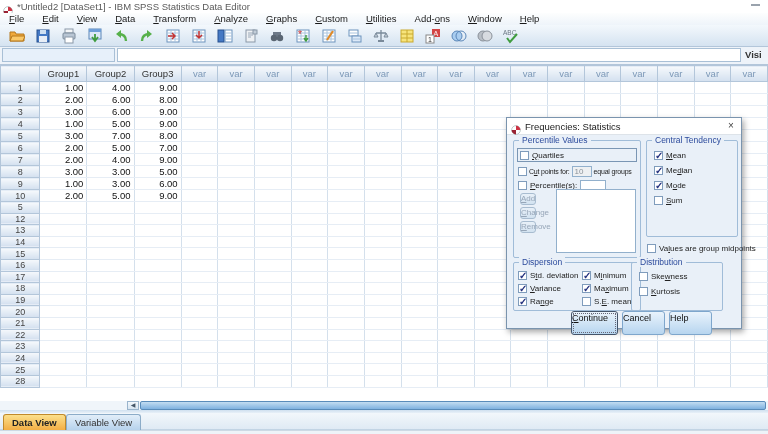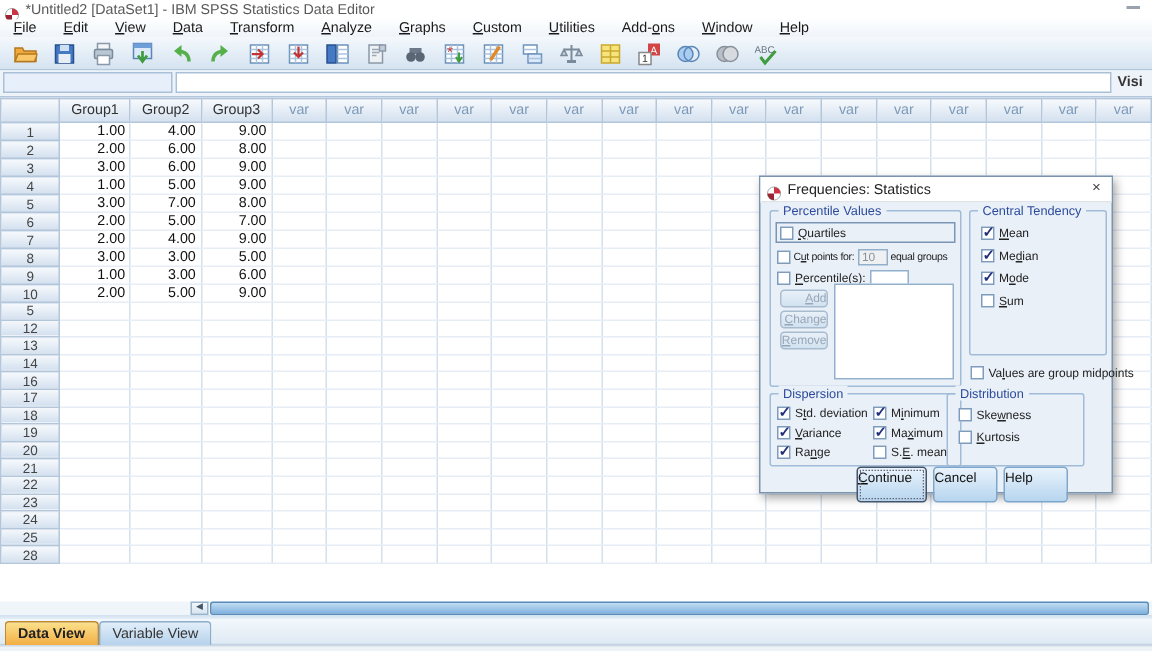--- a/index.html
+++ b/index.html
@@ -82,21 +82,21 @@
   .cblabel u { text-decoration:underline; }
 
   .q-row { position:absolute; left:3px; top:7px; width:120px; height:14px; border:1px solid #7a96b4; display:flex; align-items:center; gap:3px; padding-left:2px; background:transparent; }
   .cut-row { position:absolute; left:4px; top:25px; display:flex; align-items:center; gap:2px; }
   .cut-row .cblabel, .cut-row .suffix { font-size:7px; letter-spacing:-0.2px; }
   .pct-row { position:absolute; left:4px; top:39px; display:flex; align-items:center; gap:3px; }
   .inp { height:11px; border:1px solid #92b0cc; background:#fff; font-size:8px; color:#222; text-align:left; padding:0 2px; font-family:"Liberation Sans",sans-serif; }
   .inp.disabled { background:#eef0f2; color:#8a929a; }
   .suffix { font-size:8px; color:#222; white-space:nowrap; }
 
-  .sbtn { position:absolute; left:6px; width:32px; height:12px; border:1px solid #a8bcd0; border-radius:3px;
+  .sbtn { position:absolute; left:6px; width:16px; height:12px; border:1px solid #a8bcd0; border-radius:3px;
     background:linear-gradient(#e8f0f8,#d2e2f0); font-size:8px; line-height:10px; text-align:right; color:#97a6b8; }
   .sbtn u { text-decoration:underline; }
   .btn-add { top:52px; } .btn-change { top:66px; } .btn-remove { top:80px; }
   .pct-list { position:absolute; left:42px; top:48px; width:80px; height:64px; background:#fff; border:1px solid #92b0cc; }
 
   .central-items { position:absolute; left:7px; top:10px; display:flex; flex-direction:column; gap:6px; }
   .disp-items { position:absolute; left:4px; top:8px; display:grid; grid-template-columns:64px 56px; gap:4px 0; }
   .dist-items { position:absolute; left:7px; top:9px; display:flex; flex-direction:column; gap:6px; }
 
   .cb-midpoints { position:absolute; left:140px; top:126px;text-align:center; }
@@ -674,20 +674,42 @@
             <td class="dc"></td>
             <td class="dc"></td>
             <td class="dc"></td>
             <td class="dc"></td>
             <td class="dc"></td>
             <td class="dc"></td>
             <td class="dc"></td>
             <td class="dc"></td>
           </tr>
           <tr>
+            <th class="rh">15</th>
+            <td class="dc"></td>
+            <td class="dc"></td>
+            <td class="dc"></td>
+            <td class="dc"></td>
+            <td class="dc"></td>
+            <td class="dc"></td>
+            <td class="dc"></td>
+            <td class="dc"></td>
+            <td class="dc"></td>
+            <td class="dc"></td>
+            <td class="dc"></td>
+            <td class="dc"></td>
+            <td class="dc"></td>
+            <td class="dc"></td>
+            <td class="dc"></td>
+            <td class="dc"></td>
+            <td class="dc"></td>
+            <td class="dc"></td>
+            <td class="dc"></td>
+          </tr>
+          <tr>
             <th class="rh">16</th>
             <td class="dc"></td>
             <td class="dc"></td>
             <td class="dc"></td>
             <td class="dc"></td>
             <td class="dc"></td>
             <td class="dc"></td>
             <td class="dc"></td>
             <td class="dc"></td>
             <td class="dc"></td>

